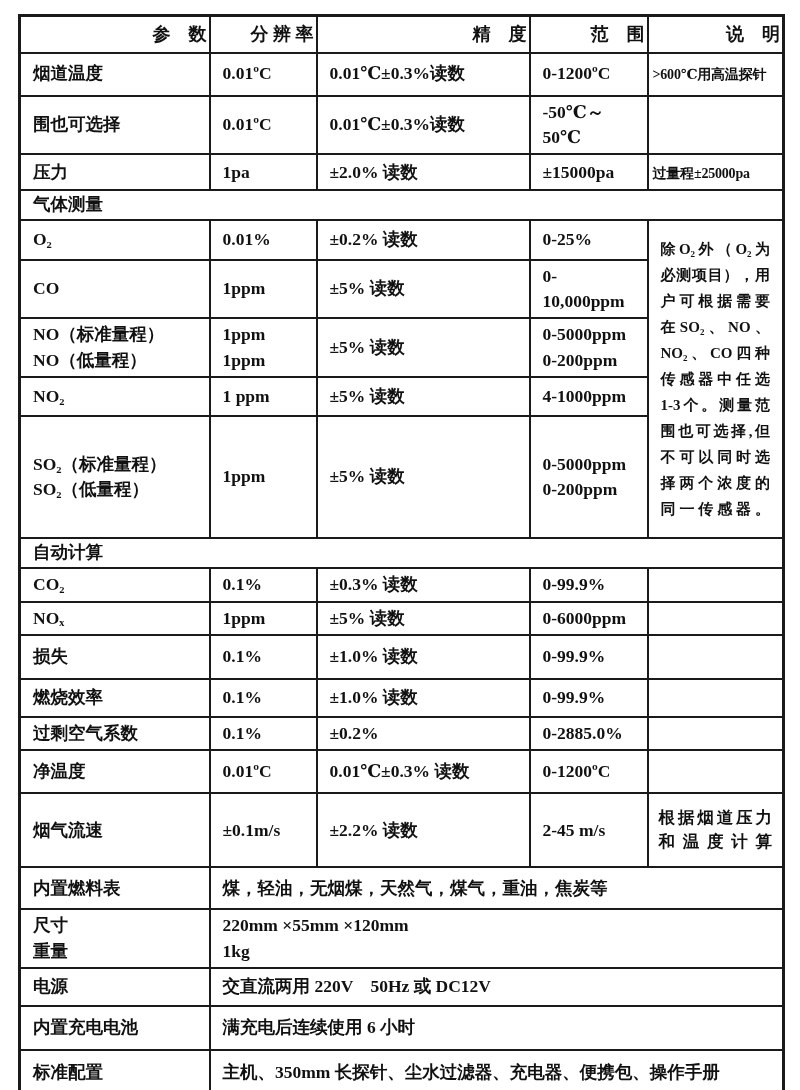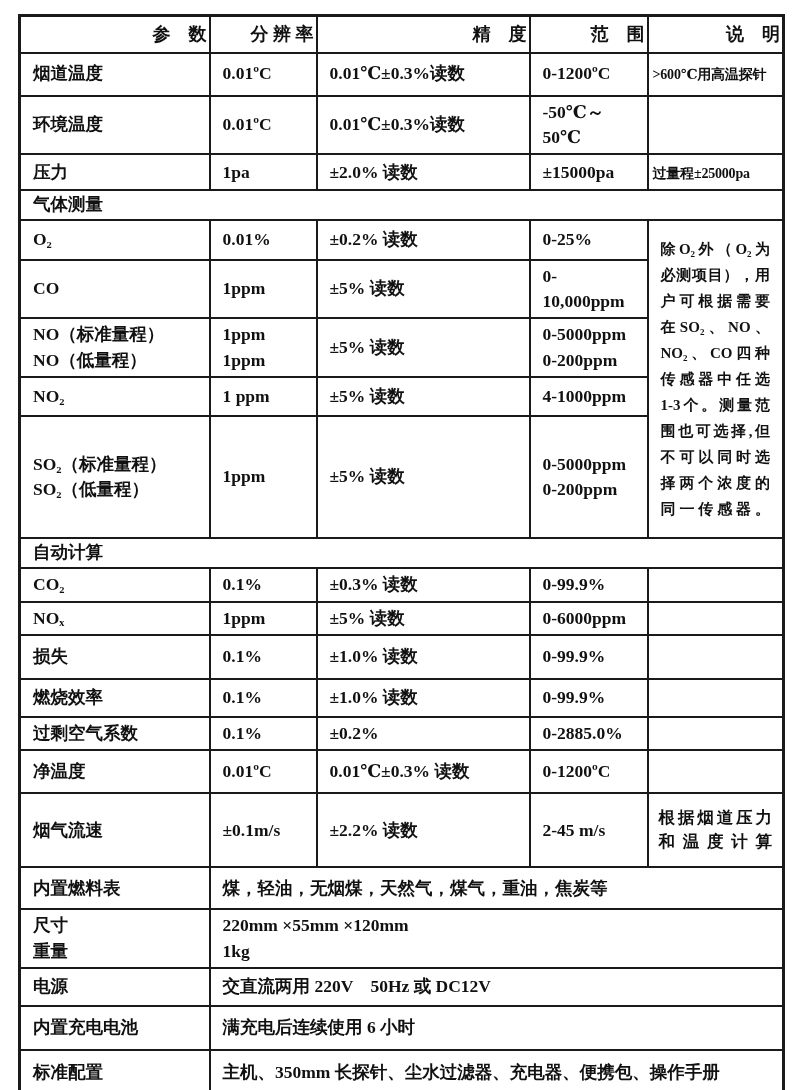--- a/index.html
+++ b/index.html
@@ -89,21 +89,21 @@
 
   <tr style="height:43px">
     <td>烟道温度</td>
     <td class="val">0.01ºC</td>
     <td class="val">0.01℃±0.3%读数</td>
     <td class="val">0-1200ºC</td>
     <td class="note sm">&gt;600℃用高温探针</td>
   </tr>
 
   <tr style="height:43px">
-    <td>环境温度</td>
+    <td>围也可选择</td>
     <td class="val">0.01ºC</td>
     <td class="val">0.01℃±0.3%读数</td>
     <td class="val">-50℃～50℃</td>
     <td class="note"></td>
   </tr>
 
   <tr style="height:36px">
     <td>压力</td>
     <td class="val">1pa</td>
     <td class="val">±2.0% 读数</td>

